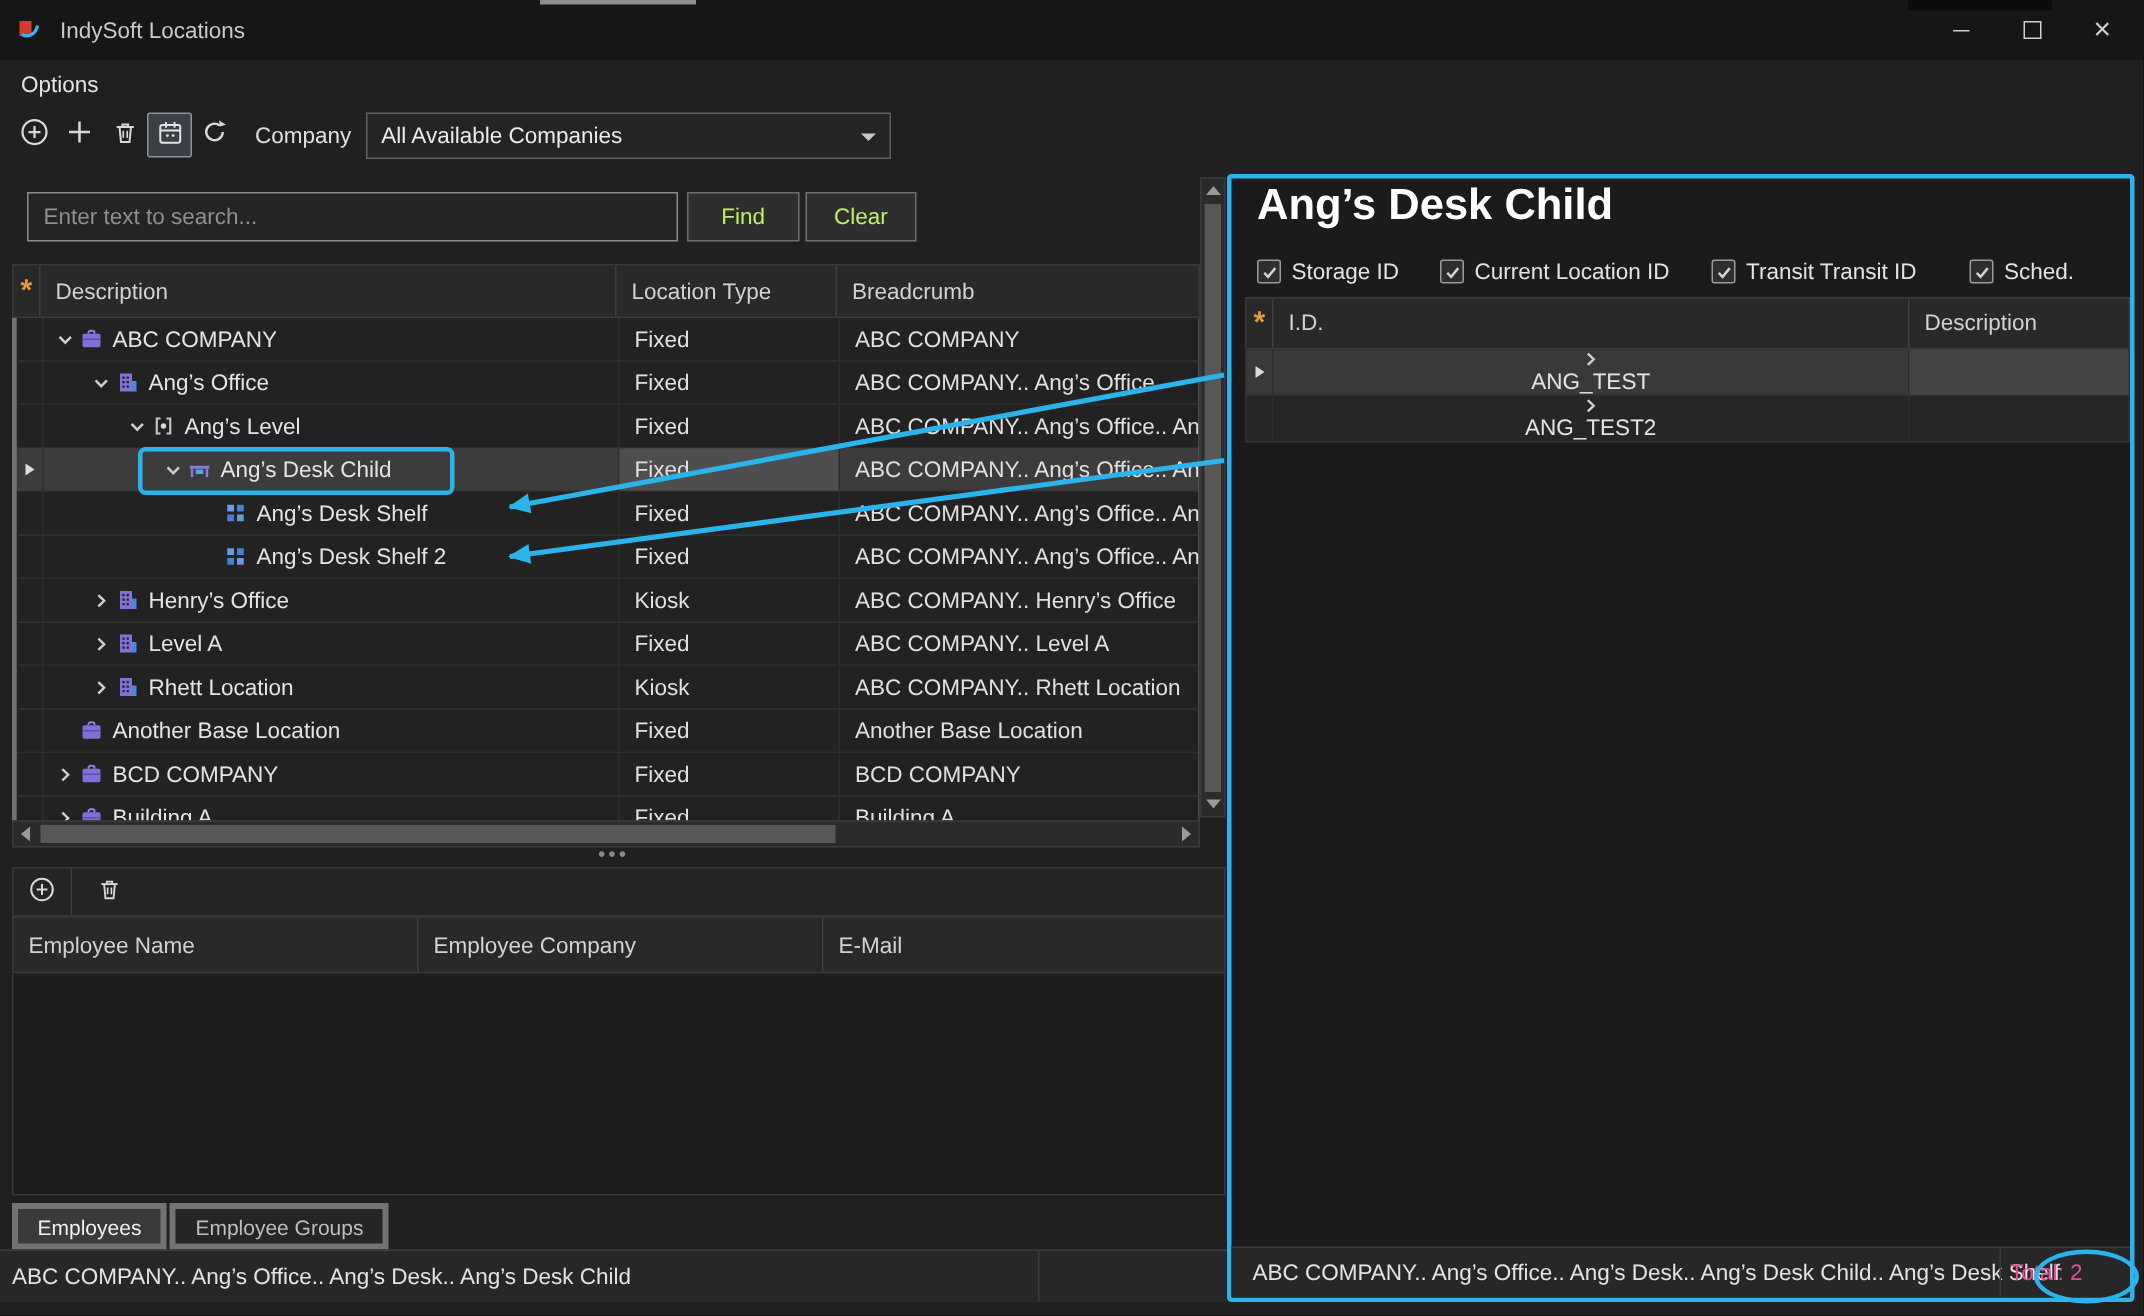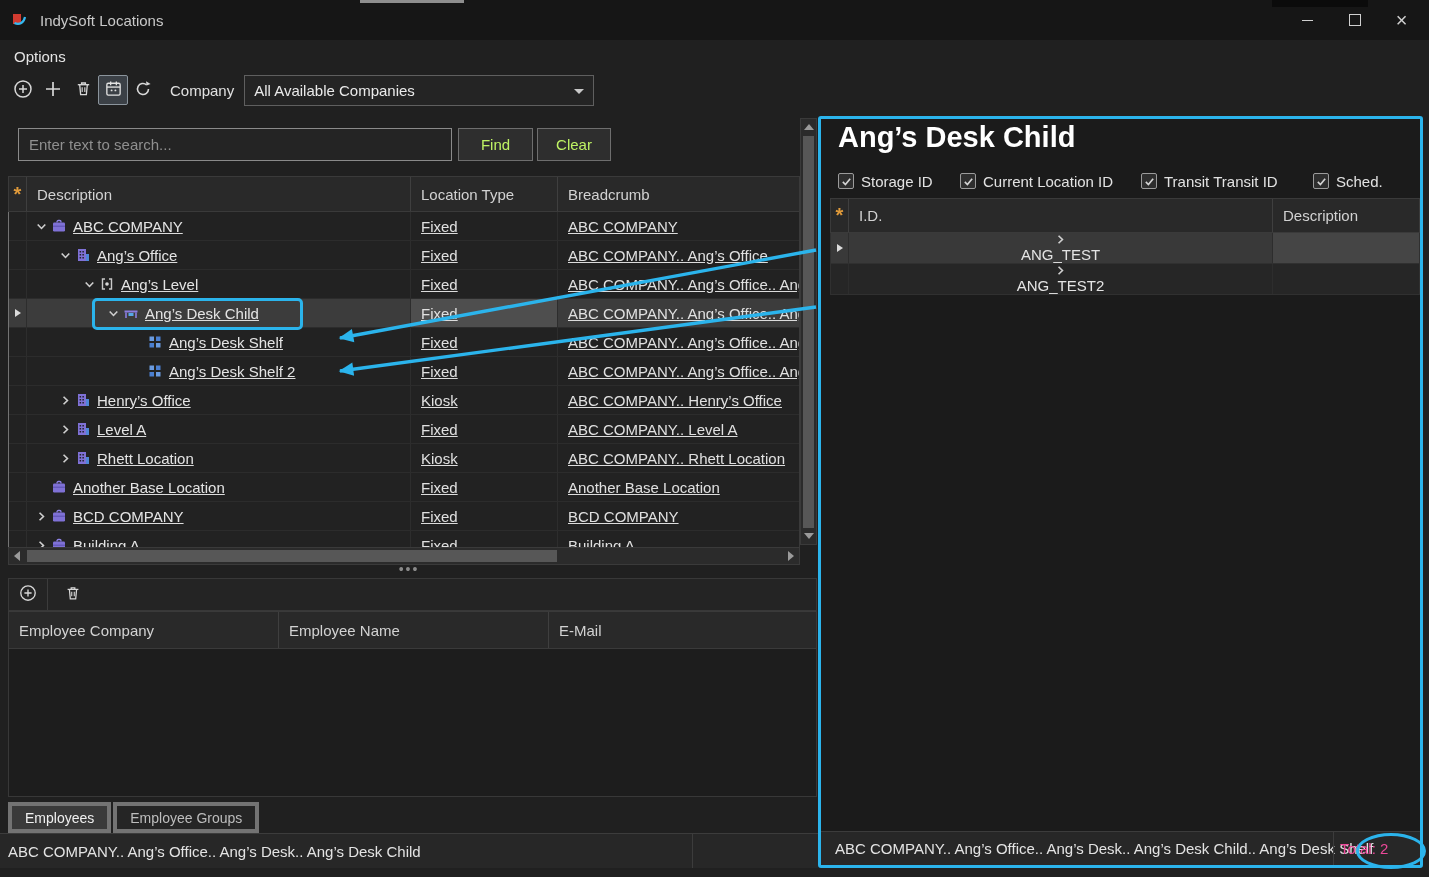--- a/index.html
+++ b/index.html
@@ -29,21 +29,21 @@
   .search-input{position:absolute;left:18px;top:128px;width:434px;height:33px;background:#242424;border:1px solid #8a8a8a;box-sizing:border-box;color:#e8e8e8;padding:0 10px;font-size:15px;font-family:inherit;outline:none;}
   .search-input::placeholder{color:#8f8f8f;}
   .btn{position:absolute;height:33px;background:#2e2e2e;border:1px solid #6e6e6e;box-sizing:border-box;color:#bef264;font-size:15px;font-family:inherit;}
   #find-btn{left:458px;top:128px;width:75px;}
   #clear-btn{left:537px;top:128px;width:74px;}
   
   .lg-header{position:absolute;left:8px;top:176px;width:792px;height:36px;display:grid;grid-template-columns:18px 384px 147px 1fr;background:#292929;border:1px solid #3a3a3a;box-sizing:border-box;align-items:stretch;}
   .hcell{padding-left:10px;color:#d2d2d2;display:flex;align-items:center;border-right:1px solid #3f3f3f;box-sizing:border-box;overflow:hidden;white-space:nowrap;}
   .hcell:last-child{border-right:none;}
   .hstar{padding-left:0;justify-content:center;color:#e09a3a;font-size:20px;font-weight:bold;}
-  .lg-rows{position:absolute;left:8px;top:212px;width:792px;height:335px;overflow:hidden;background:#737373;border-left:1px solid #737373;border-right:1px solid #3a3a3a;box-sizing:border-box;text-decoration:underline;}
+  .lg-rows{position:absolute;left:8px;top:212px;width:792px;height:335px;overflow:hidden;background:#737373;border-left:3px solid #737373;border-right:1px solid #3a3a3a;box-sizing:border-box;}
   .trow{display:grid;grid-template-columns:18px 384px 147px 1fr;height:29px;background:#222222;border-bottom:1px solid #2c2c2c;box-sizing:border-box;}
   .trow.sel{background:#3c3c3c;}
   .trow .cell{height:100%;display:flex;align-items:center;overflow:hidden;white-space:nowrap;box-sizing:border-box;border-right:1px solid #2d2d2d;}
   .trow .cell.bc{border-right:none;}
   .trow.sel .cell.type{background:#4e4e4e;}
   .cell.ind{justify-content:center;}
   .cell.type,.cell.bc{padding-left:10px;color:#e0e0e0;}
   .expander{width:20px;display:inline-flex;justify-content:center;flex:none;}
   .ticon{width:16px;height:16px;margin-right:6px;flex:none;display:inline-flex;}
   .tlabel{color:#e4e4e4;}
@@ -465,22 +465,22 @@
     <div class="tb-btn">
       <span><svg width="18" height="18" viewBox="0 0 20 20">
             <path d="M4 6h12" stroke="#d8d8d8" stroke-width="1.4"></path>
             <path d="M8 6V4.2h4V6" fill="none" stroke="#d8d8d8" stroke-width="1.4"></path>
             <path d="M6 6l1 10.5h6L14 6" fill="none" stroke="#d8d8d8" stroke-width="1.4"></path>
             <path d="M8.6 8.6v5M11.4 8.6v5" stroke="#d8d8d8" stroke-width="1.2"></path>
           </svg></span>
     </div>
   </div>
   <div class="emp-header">
+    <div class="hcell">Employee Name</div>
     <div class="hcell">Employee Company</div>
-    <div class="hcell">Employee Name</div>
     <div class="hcell">E-Mail</div>
   </div>
   <div class="emp-body"></div>
   <div class="tabbar">
     <div class="tab active">Employees</div>
     <div class="tab inactive">Employee Groups</div>
   </div>
   <div class="status-left">
     <span class="txt">ABC COMPANY.. Ang’s Office.. Ang’s Desk.. Ang’s Desk Child</span>
     <span class="status-div"></span>

